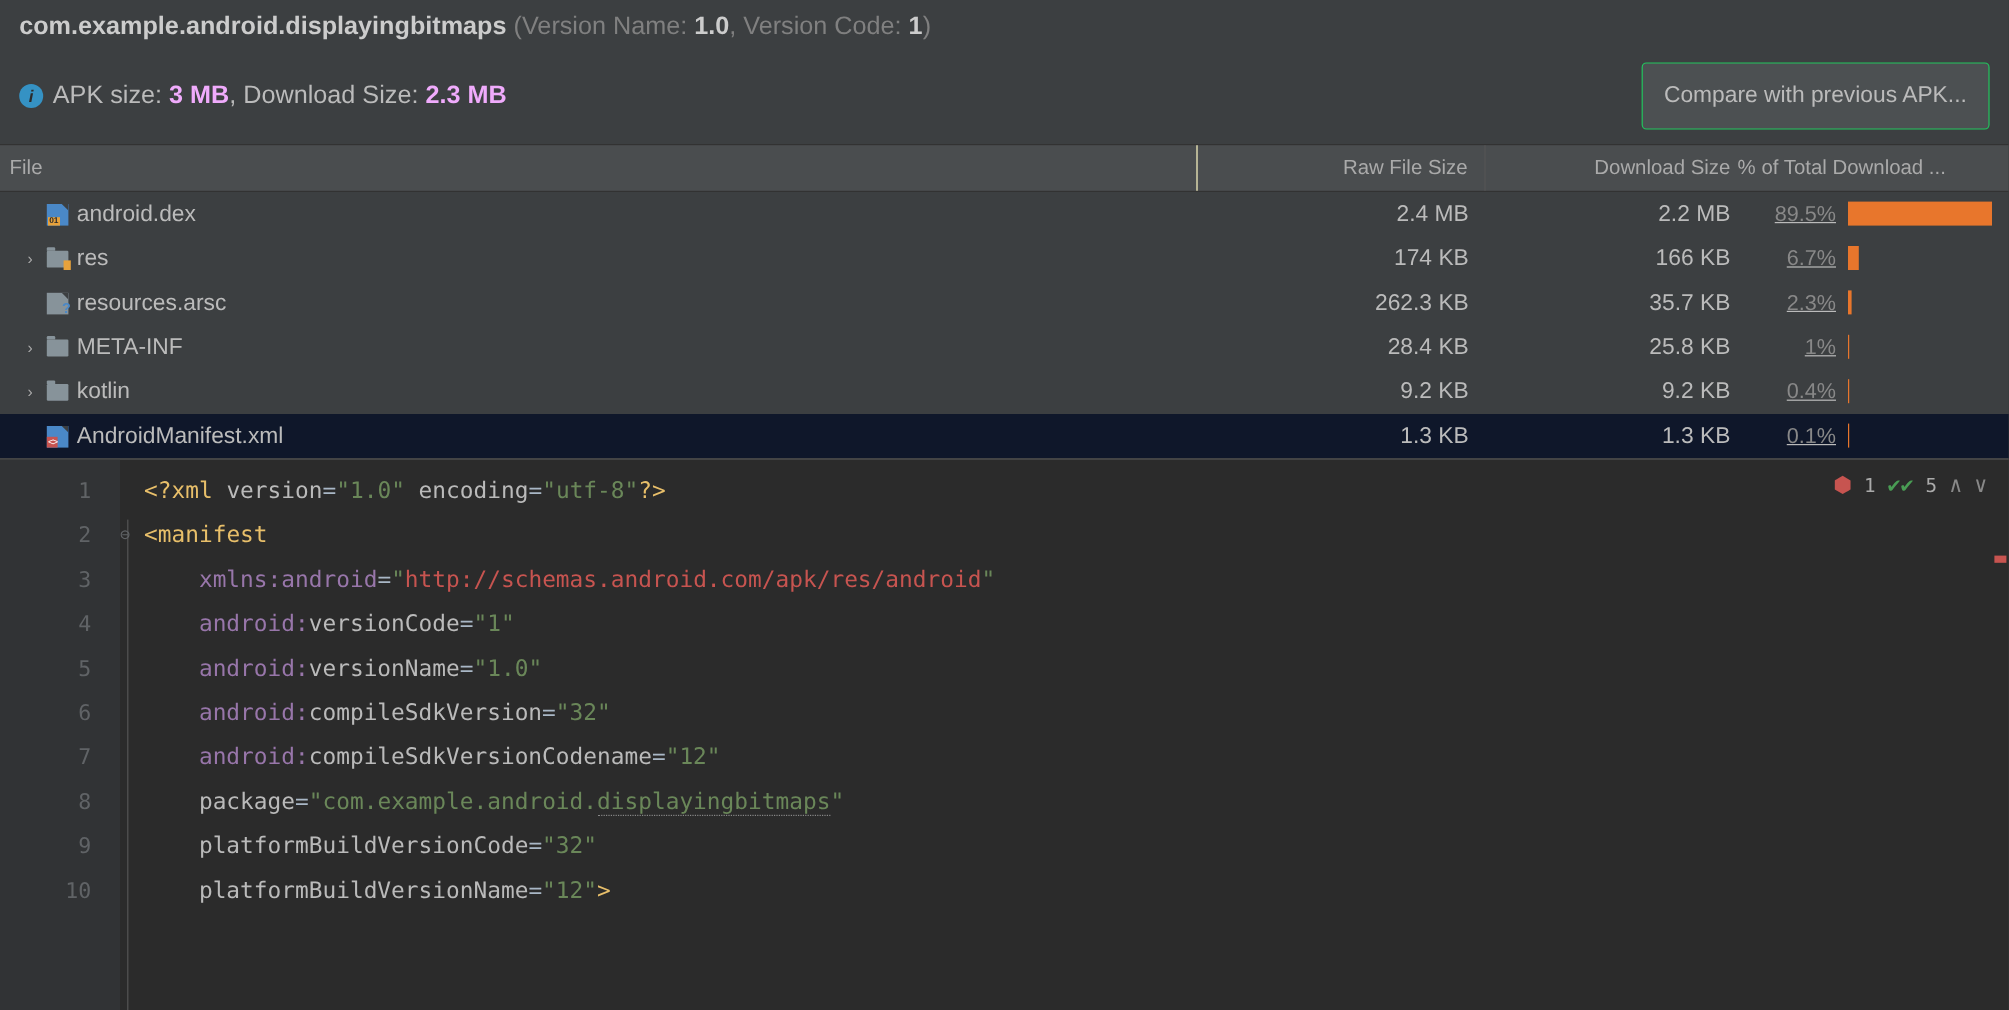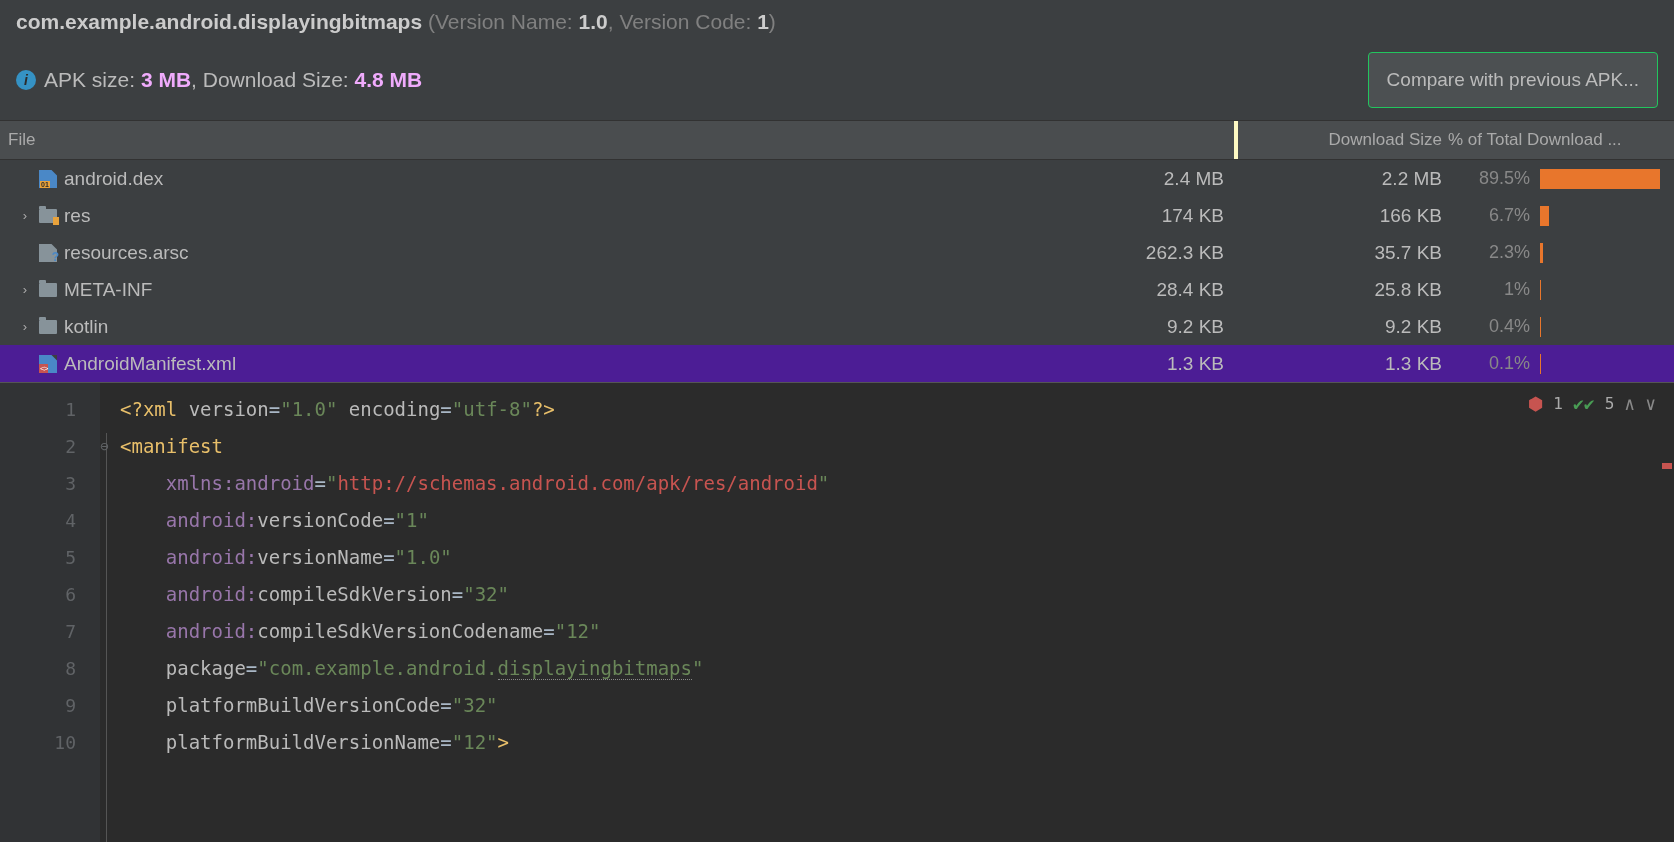--- a/index.html
+++ b/index.html
@@ -56,46 +56,46 @@
 .table-header {
   display: flex;
   background: #4a4d4f;
   border-top: 1px solid #323232;
   border-bottom: 1px solid #323232;
   height: 40px;
   align-items: center;
   font-size: 17px;
   color: #aaaaaa;
 }
-.col-file { flex: 1; padding-left: 8px; border-right: 4px solid #fef9c3; height: 100%; display:flex; align-items:center; }
+.col-file { flex: 1; padding-left: 8px; border-right: 1px solid #fef9c3; height: 100%; display:flex; align-items:center; }
 .col-raw { width: 240px; text-align: right; padding-right: 14px; border-right: 1px solid #555; height: 100%; display:flex; align-items:center; justify-content:flex-end;}
 .col-dl { width: 210px; text-align: right; padding-right: 6px; height: 100%; display:flex; align-items:center; justify-content:flex-end;}
 .col-pct { width: 226px; text-align: left; padding-left: 0; height: 100%; display:flex; align-items:center;}
 .table-body { background: #3c3f41; }
 .row {
   display: flex;
   height: 37px;
   align-items: center;
   font-size: 19px;
   color: #bbbbbb;
 }
-.row.selected { background: #4c1d95; }
+.row.selected { background: #0f172a; }
 .row .cell-file {
   flex: 1;
   display: flex;
   align-items: center;
   padding-left: 18px;
   gap: 6px;
 }
 .row .expand { width: 14px; color: #aaa; font-size: 13px; display:inline-block; text-align:center; }
 .row .icon { width: 20px; height: 20px; display:inline-flex; align-items:center; justify-content:center; }
 .row .fname { color: #bbbbbb; }
 .row .cell-raw { width: 240px; text-align: right; padding-right: 14px; }
 .row .cell-dl { width: 210px; text-align: right; padding-right: 6px; }
-.row .cell-pct { width: 226px; display: flex; align-items: center; }
+.row .cell-pct { width: 226px; display: flex; align-items: flex-start; text-decoration: underline; }
 .pct-text { width: 92px; text-align: right; color: #888; padding-right: 10px; font-size:18px;}
 .pct-bar-wrap { flex: 1; height: 20px; position: relative; }
 .pct-bar { position: absolute; left: 0; top: 0; height: 100%; background: #e8762c; }
 
 .icon-dex { background: #4a88c7; width:18px; height:18px; position:relative;}
 .icon-dex::before { content:""; position:absolute; top:0; right:0; width:6px; height:6px; background:#3c3f41; clip-path: polygon(100% 0, 0 0, 100% 100%);}
 .icon-dex::after { content:"01"; position:absolute; bottom:0; left:1px; font-size:7px; color:#2b2b2b; font-weight:bold; background:#e8a23b; padding:0 1px; line-height:7px;}
 
 .icon-folder { width:18px; height:14px; background: #87939a; border-radius: 1px; position:relative; }
 .icon-folder::before { content:""; position:absolute; top:-3px; left:0; width:7px; height:3px; background:#87939a; border-radius:1px 1px 0 0;}
@@ -194,29 +194,30 @@
     <span>Version Code:</span>
     <span class="ver">1</span><span>)</span>
   </div>
   <div class="header-line2-row">
     <div class="header-line2">
       <span class="info-icon">i</span>
       <span>
         <span>APK size:</span>
         <span class="bold">3 MB</span><span>, </span>
         <span>Download Size:</span>
-        <span class="bold">4.8 MB</span>
+        <span class="bold">2.3 MB</span>
       </span>
     </div>
     <button class="compare-btn">Compare with previous APK...</button>
   </div>
 </div>
 
 <div class="table-header">
   <div class="col-file">File</div>
+  <div class="col-raw">Raw File Size</div>
   <div class="col-dl">Download Size</div>
   <div class="col-pct">% of Total Download ...</div>
 </div>
 
 <div class="table-body" id="table-body">
     <div class="row">
       <div class="cell-file">
         <span class="expand"></span>
         <span class="icon">
           <span class="icon-dex"></span>

